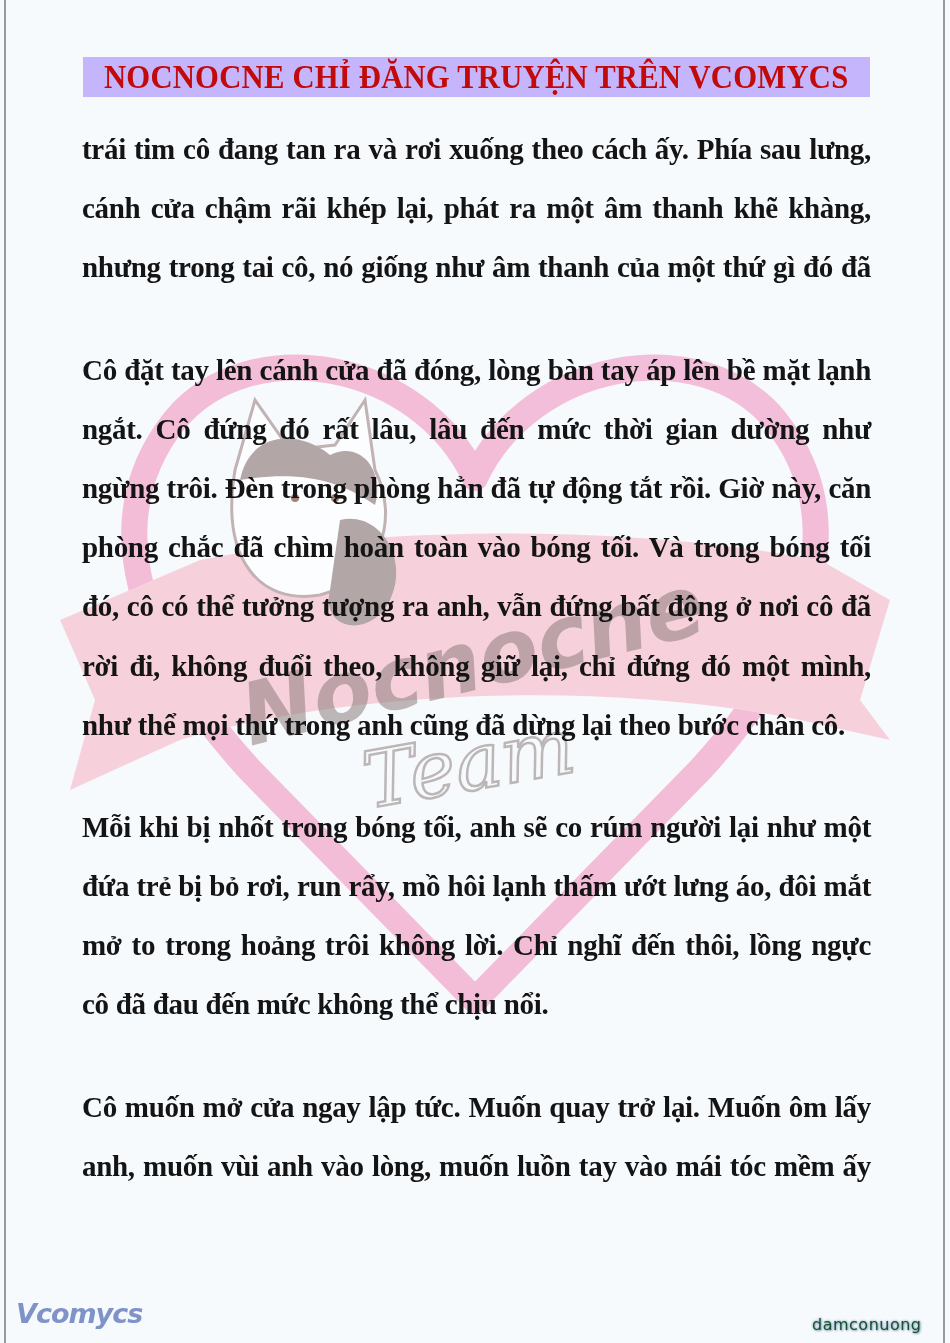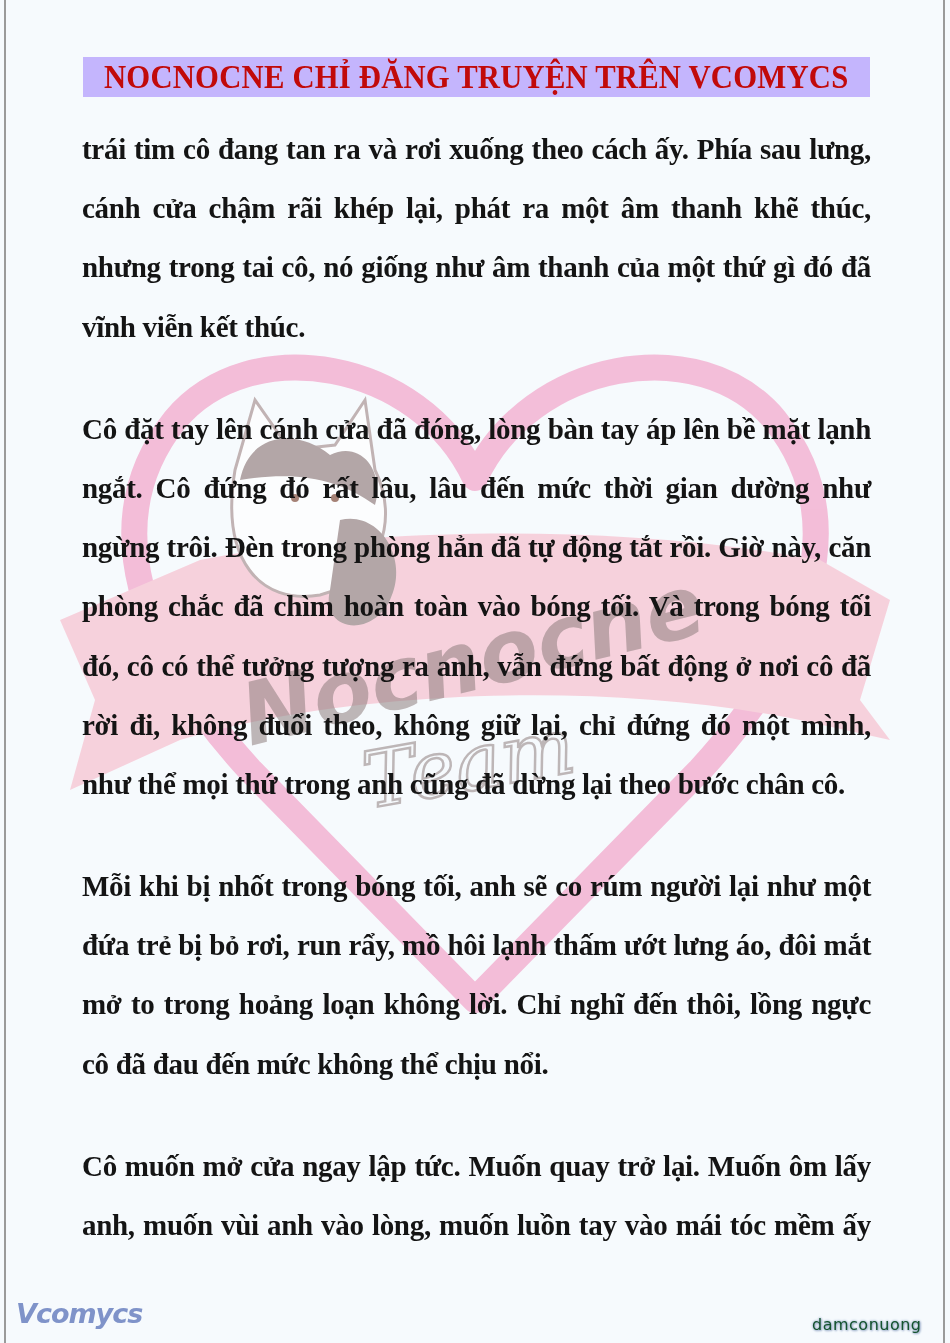--- a/index.html
+++ b/index.html
@@ -73,39 +73,38 @@
   <text x="470" y="790" text-anchor="middle" transform="rotate(-10 470 770)" font-family="DejaVu Serif, serif" font-style="italic" font-size="78" fill="none" stroke="#8f7f7f" stroke-width="2.5" opacity="0.55">Team</text>
 </svg>
 
 <div class="title-banner">
   <span class="title-text">NOCNOCNE CHỈ ĐĂNG TRUYỆN TRÊN VCOMYCS</span>
 </div>
 
 <div class="content">
   <div class="para">
     <span class="line">trái tim cô đang tan ra và rơi xuống theo cách ấy. Phía sau lưng,</span>
-    <span class="line">cánh cửa chậm rãi khép lại, phát ra một âm thanh khẽ thúc,</span>
+    <span class="line">cánh cửa chậm rãi khép lại, phát ra một âm thanh khẽ khàng,</span>
     <span class="line">nhưng trong tai cô, nó giống như âm thanh của một thứ gì đó đã</span>
-    <span class="line last">vĩnh viễn kết thúc.</span>
   </div>
   <div class="para-gap"></div>
   <div class="para">
     <span class="line">Cô đặt tay lên cánh cửa đã đóng, lòng bàn tay áp lên bề mặt lạnh</span>
     <span class="line">ngắt. Cô đứng đó rất lâu, lâu đến mức thời gian dường như</span>
     <span class="line">ngừng trôi. Đèn trong phòng hẳn đã tự động tắt rồi. Giờ này, căn</span>
     <span class="line">phòng chắc đã chìm hoàn toàn vào bóng tối. Và trong bóng tối</span>
     <span class="line">đó, cô có thể tưởng tượng ra anh, vẫn đứng bất động ở nơi cô đã</span>
     <span class="line">rời đi, không đuổi theo, không giữ lại, chỉ đứng đó một mình,</span>
     <span class="line last">như thể mọi thứ trong anh cũng đã dừng lại theo bước chân cô.</span>
   </div>
   <div class="para-gap"></div>
   <div class="para">
     <span class="line">Mỗi khi bị nhốt trong bóng tối, anh sẽ co rúm người lại như một</span>
     <span class="line">đứa trẻ bị bỏ rơi, run rẩy, mồ hôi lạnh thấm ướt lưng áo, đôi mắt</span>
-    <span class="line">mở to trong hoảng loạn không lời. Chỉ nghĩ đến thôi, lồng ngực</span>
+    <span class="line">mở to trong hoảng trôi không lời. Chỉ nghĩ đến thôi, lồng ngực</span>
     <span class="line last">cô đã đau đến mức không thể chịu nổi.</span>
   </div>
   <div class="para-gap"></div>
   <div class="para">
     <span class="line">Cô muốn mở cửa ngay lập tức. Muốn quay trở lại. Muốn ôm lấy</span>
     <span class="line">anh, muốn vùi anh vào lòng, muốn luồn tay vào mái tóc mềm ấy</span>
   </div>
 </div>
 
 <div class="logo-vcomycs">Vcomycs</div>

